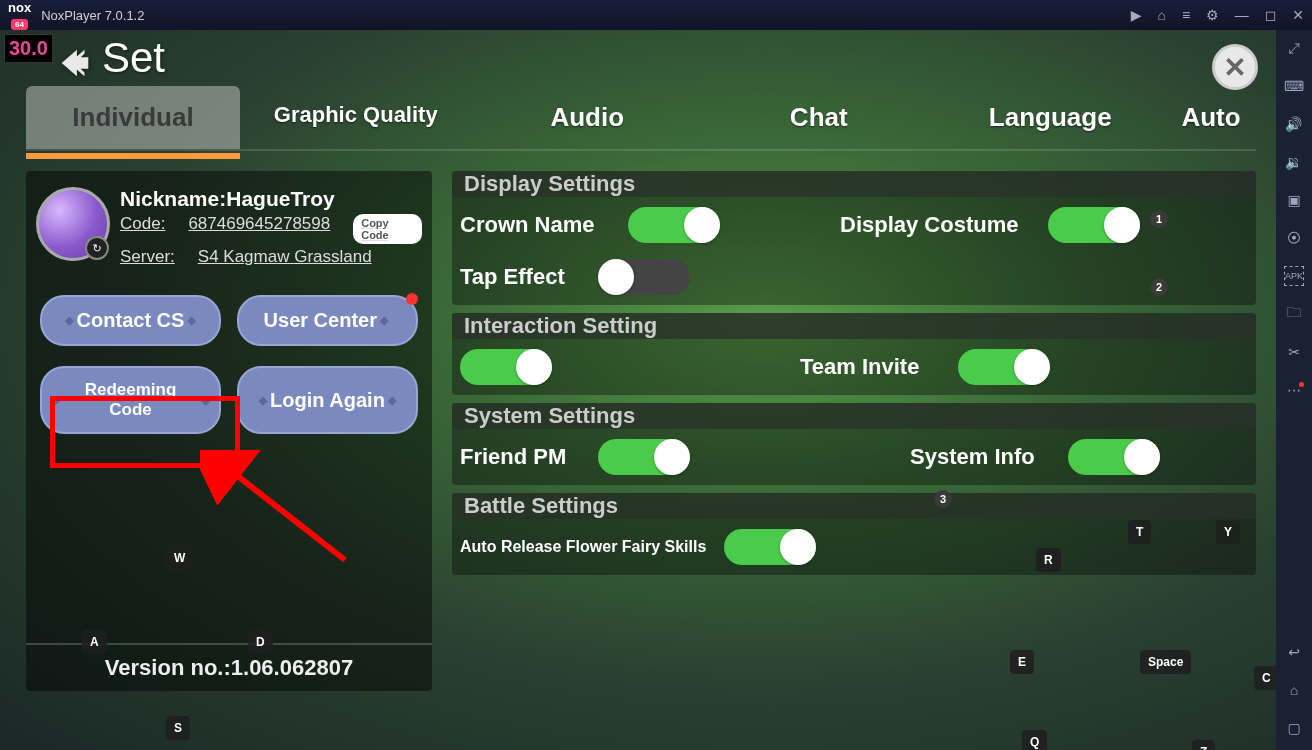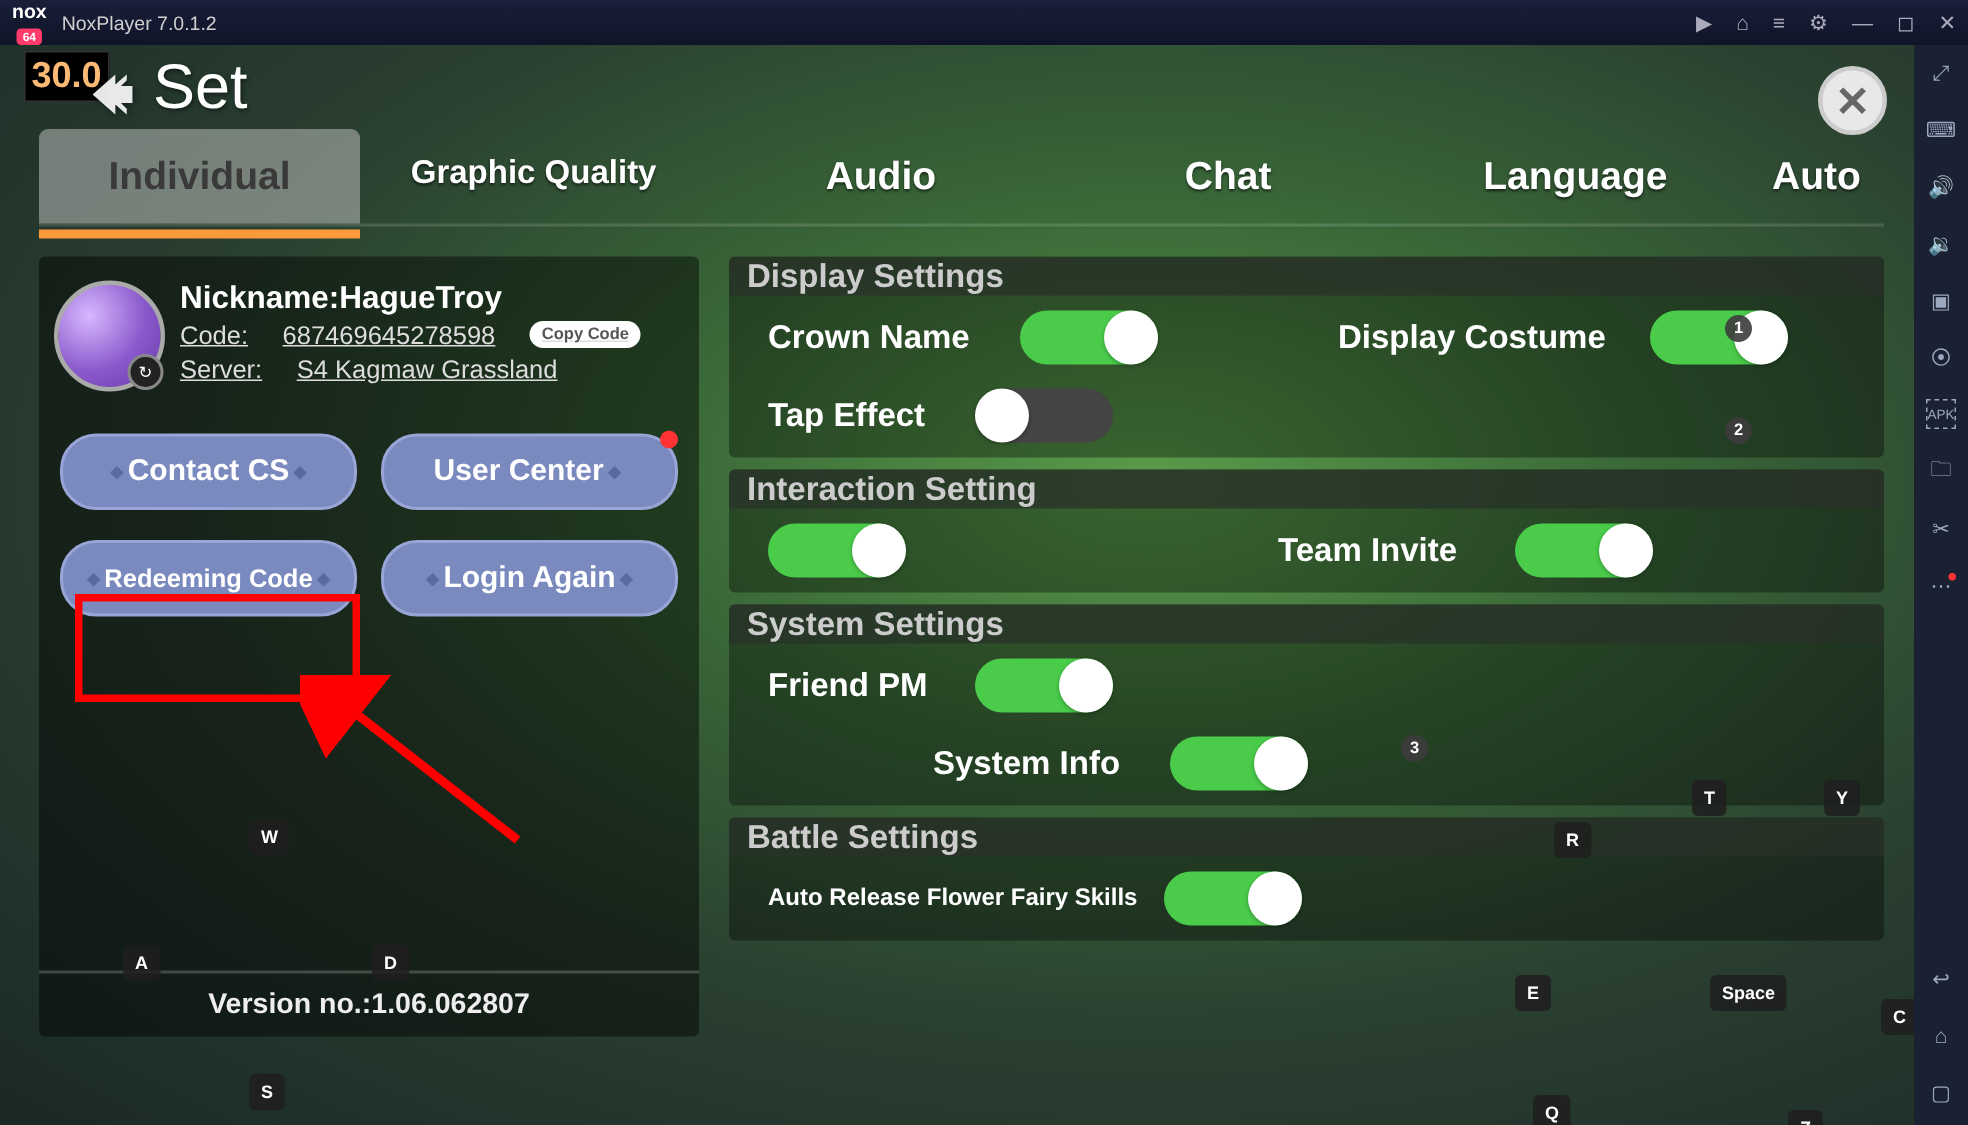--- a/index.html
+++ b/index.html
@@ -17,59 +17,59 @@
 
 .main-area { position: absolute; top: 30px; left: 0; right: 36px; bottom: 0; background: radial-gradient(ellipse at 60% 40%, #5a9b4a 0%, #3a6838 30%, #2a4030 60%, #1a2826 100%); overflow: hidden; }
 
 
 .right-sidebar { position: absolute; top: 30px; right: 0; width: 36px; bottom: 0; background: #1a2133; display: flex; flex-direction: column; align-items: center; padding-top: 8px; gap: 18px; }
 .right-sidebar .icon { color: #9aa8c0; font-size: 14px; cursor: pointer; width: 20px; height: 20px; display: flex; align-items: center; justify-content: center; }
 .right-sidebar .icon.red-dot::after { content: ''; position: absolute; width: 5px; height: 5px; background: #ff3333; border-radius: 50%; margin-left: 14px; margin-top: -12px; }
 
 
 .game-header { display: flex; align-items: center; padding: 8px 16px; height: 56px; }
-.fps-badge { position: absolute; top: 4px; left: 4px; background: #000; color: #fdba74; font-size: 24px; font-weight: bold; padding: 2px 4px; border: 1px solid #333; margin-left: 12px; }
+.fps-badge { position: absolute; top: 4px; left: 4px; background: #000; color: #ec4899; font-size: 20px; font-weight: bold; padding: 2px 4px; border: 1px solid #333; }
 .back-btn { margin-left: 40px; margin-top: 14px; }
 .back-svg { fill: #fff; filter: drop-shadow(1px 1px 2px rgba(0,0,0,0.5)); }
 .page-title { color: #fff; font-size: 42px; font-weight: 500; margin-left: 8px; text-shadow: 1px 1px 3px rgba(0,0,0,0.5); }
 .close-x { position: absolute; right: 18px; top: 14px; width: 46px; height: 46px; background: #e8e8e8; border-radius: 50%; display: flex; align-items: center; justify-content: center; font-size: 28px; font-weight: bold; color: #666; cursor: pointer; border: 3px solid #ccc; }
 
 
 .tabs { display: flex; margin: 0 20px 0 26px; border-bottom: 2px solid rgba(255,255,255,0.14); }
 .tab { padding: 16px 0; color: #fff; font-size: 26px; font-weight: bold; cursor: pointer; flex: 1; text-align: center; text-shadow: 0 1px 2px rgba(0,0,0,0.6); }
 .tab.active { background: rgba(200,200,200,0.5); border-radius: 6px 6px 0 0; color: #3a3a3a; text-shadow: none; position: relative; }
 .tab.active::after { content: ''; position: absolute; bottom: -10px; left: 0; right: 0; height: 6px; background: #ff9a3a; }
 .tab:first-child { flex: 0 0 214px; }
 
 
 .content { display: flex; padding: 20px 20px 0 26px; gap: 20px; height: calc(100% - 180px); }
 
 
-.left-panel { width: 440px; background: rgba(0,0,0,0.45); border-radius: 4px; padding: 16px 10px; color: #fff; position: relative; }
+.left-panel { width: 406px; background: rgba(0,0,0,0.45); border-radius: 4px; padding: 16px 10px; color: #fff; position: relative; }
 .profile { display: flex; gap: 10px; align-items: flex-start; }
 .avatar { width: 74px; height: 74px; border-radius: 50%; background: radial-gradient(circle at 30% 30%, #d8b8ff, #8a5acc 55%, #6a3aaa); border: 3px solid #aaa; position: relative; flex-shrink: 0; }
 .avatar::after { content: '↻'; position: absolute; bottom: -2px; right: -2px; background: #222; color: #fff; width: 20px; height: 20px; border-radius: 50%; font-size: 11px; display: flex; align-items: center; justify-content: center; border: 2px solid #888; }
 .profile-info { display: flex; flex-direction: column; gap: 3px; }
 .profile-info .nick { font-size: 21px; font-weight: bold; }
 .profile-info .row { font-size: 17px; color: #ddd; display: flex; align-items: flex-start; gap: 23px; text-decoration: underline; }
 .copy-btn { background: #fff; color: #555; font-size: 11px; padding: 3px 8px; border-radius: 10px; font-weight: bold; cursor: pointer; }
 
 .btn-grid { display: grid; grid-template-columns: 1fr 1fr; gap: 20px 16px; margin-top: 28px; padding: 0 4px; }
 .pill-btn { background: #7a8abf; border-radius: 24px; padding: 12px 6px; color: #fff; font-size: 20px; font-weight: bold; text-align: center; cursor: pointer; border: 2px solid #98a5d6; position: relative; display: flex; align-items: center; justify-content: center; }
 .pill-btn::before, .pill-btn::after { content: '◆'; color: #5a6aa0; font-size: 11px; margin: 0 3px; }
 .pill-btn.red-dot-btn::before { content: ''; position: absolute; top: -4px; right: -2px; width: 12px; height: 12px; background: #ff3333; border-radius: 50%; margin: 0; }
 .redeem-highlight { position: absolute; top: 366px; left: 50px; width: 190px; height: 72px; border: 5px solid #ff0000; pointer-events: none; }
 
-.version-bar { position: absolute; bottom: 0; left: 0; right: 0; border-top: 2px solid rgba(255,255,255,0.2); padding: 10px 16px; text-align: center; color: #eee; font-size: 19px; font-weight: bold; }
+.version-bar { position: absolute; bottom: 0; left: 0; right: 0; border-top: 2px solid rgba(255,255,255,0.2); padding: 10px 16px; text-align: center; color: #eee; font-size: 22px; font-weight: bold; }
 
 
 .right-panel { flex: 1; display: flex; flex-direction: column; gap: 8px; overflow: hidden; }
 .section { background: rgba(0,0,0,0.35); border-radius: 4px; }
 .section-header { background: rgba(40,50,40,0.75); padding: 0 12px; color: #ccc; font-size: 22px; font-weight: bold; border-radius: 4px 4px 0 0; }
-.section-body { padding: 10px 26px; display: flex; flex-wrap: wrap; gap: 16px 40px; }
+.section-body { padding: 10px 8px; display: flex; flex-wrap: wrap; gap: 16px 40px; }
 .setting-item { display: flex; align-items: center; gap: 18px; min-width: 300px; }
 .setting-label { color: #fff; font-size: 22px; font-weight: bold; min-width: 150px; }
 .setting-label.small { font-size: 16px; font-weight: bold; }
 
 .toggle { width: 92px; height: 36px; background: #444; border-radius: 18px; position: relative; cursor: pointer; }
 .toggle.on { background: #4acc4a; }
 .toggle .knob { position: absolute; width: 36px; height: 36px; background: #fff; border-radius: 50%; top: 0; left: 0; box-shadow: 0 1px 3px rgba(0,0,0,0.3); }
 .toggle.on .knob { left: auto; right: 0; }
 
 

